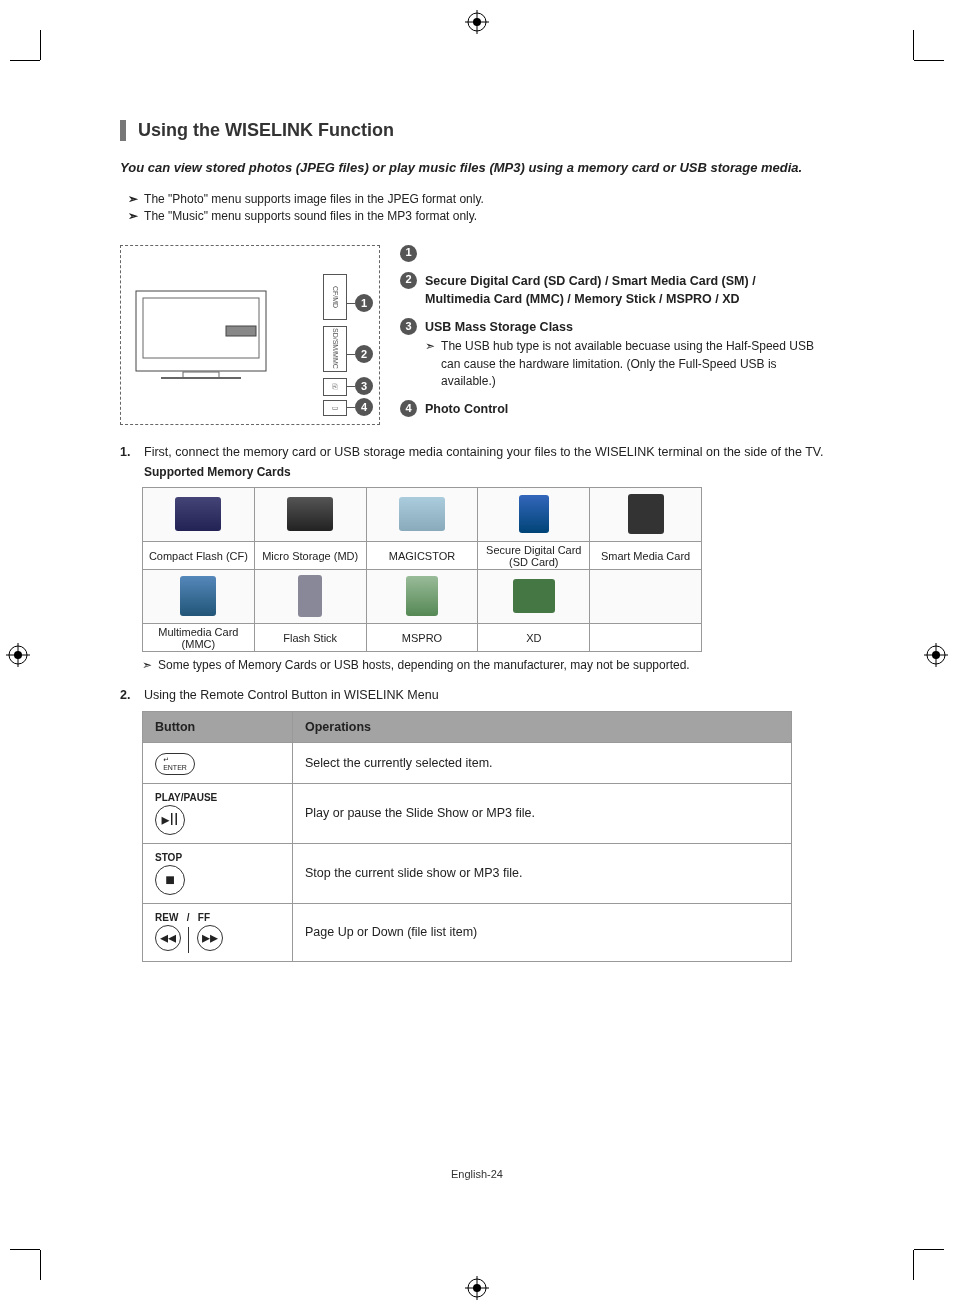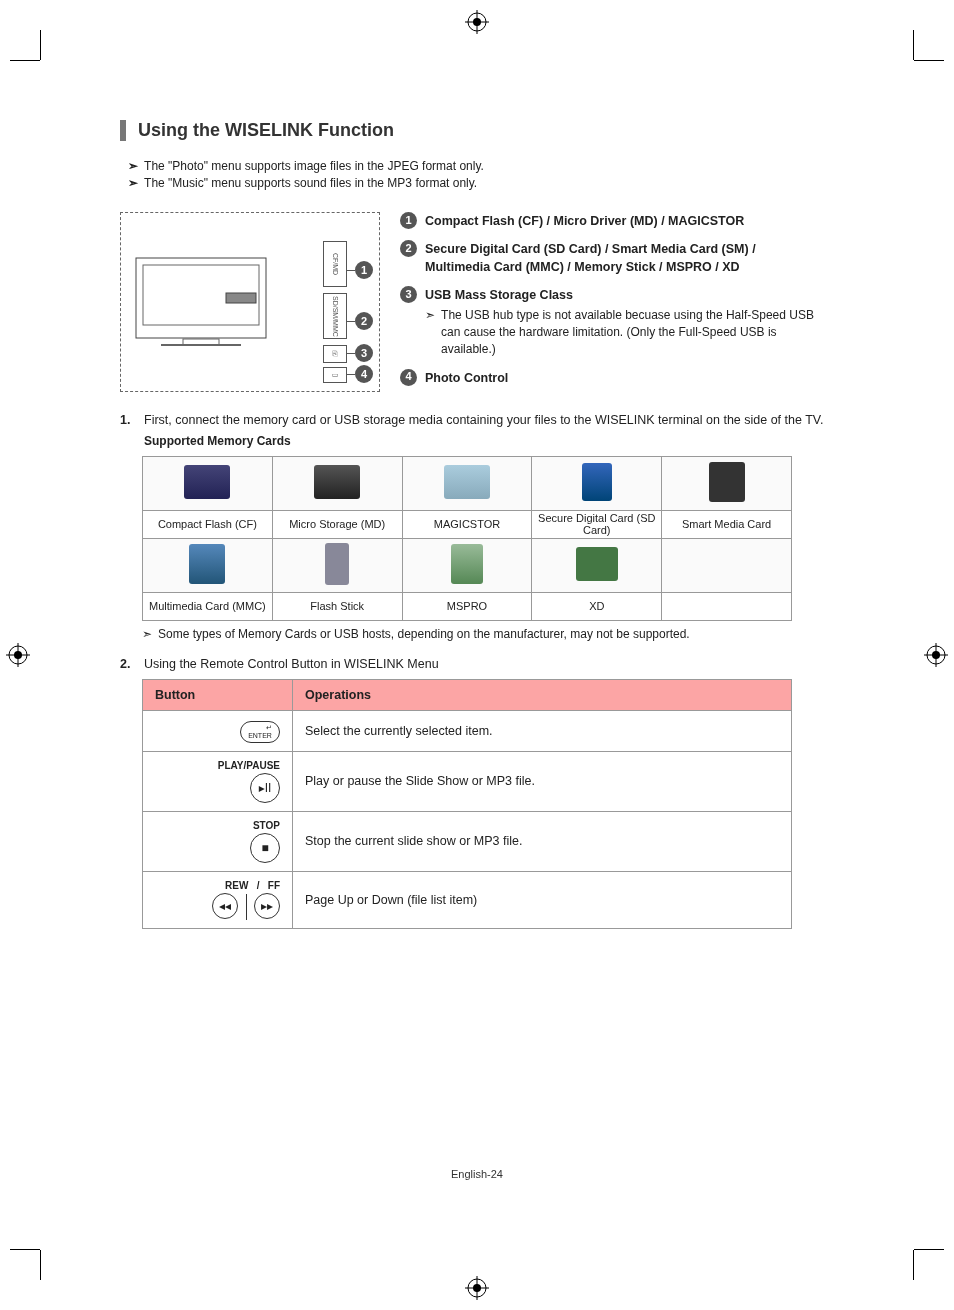--- a/index.html
+++ b/index.html
@@ -47,43 +47,43 @@
   .ports-desc .num { flex:none; width:17px; height:17px; border-radius:50%; background:#555; color:#fff; font-size:11px; font-weight:bold; display:flex; align-items:center; justify-content:center; }
   .ports-desc .label { font-weight:bold; }
   .ports-desc .sub { margin-left:25px; display:flex; gap:6px; font-weight:normal; font-size:12px; margin-top:2px; }
 
   .numlist { margin-top:14px; }
   .numlist > .li { display:flex; gap:8px; font-size:12.5px; line-height:1.5; margin-bottom:6px; }
   .numlist .n { font-weight:bold; width:16px; flex:none; }
   .numlist .body { flex:1; }
   .subhead { font-weight:bold; font-size:12px; margin-top:2px; }
 
-  .cards-table { width:650px; margin:4px 0 0 22px; border-collapse:collapse; }
+  .cards-table { width:560px; margin:4px 0 0 22px; border-collapse:collapse; }
   .cards-table td { border:1px solid #999; width:20%; text-align:center; font-size:11px; padding:0; vertical-align:middle; }
   .cards-table .imgcell { height:54px; background:#fafafa; }
   .cards-table .cap { height:28px; }
   .card-ph { display:inline-block; width:46px; height:34px; background:linear-gradient(#9ab,#678); border-radius:3px; }
   .card-ph.cf { background:linear-gradient(#447,#225); }
   .card-ph.md { background:linear-gradient(#555,#222); }
   .card-ph.mg { background:linear-gradient(#acd,#8ab); }
   .card-ph.sd { background:linear-gradient(#36b,#047); width:30px; height:38px; }
   .card-ph.sme{ background:#333; width:36px; height:40px; }
   .card-ph.mmc{ background:linear-gradient(#58b,#257); width:36px; height:40px; }
   .card-ph.ms { background:#889; width:24px; height:42px; }
   .card-ph.mp { background:linear-gradient(#9b9,#585); width:32px; height:40px; }
   .card-ph.xd { background:#474; width:42px; height:34px; }
 
   .note { font-size:12px; margin:6px 0 12px 22px; display:flex; gap:6px; }
 
   .ops-table { width:650px; margin:4px 0 0 22px; border-collapse:collapse; }
   .ops-table th, .ops-table td { border:1px solid #999; padding:8px 12px; font-size:12.5px; text-align:left; }
-  .ops-table th { background:#fca5a5; font-weight:bold; }
-  .ops-table .btncell { width:150px; text-align:right; vertical-align:middle; }
+  .ops-table th { background:#a3a3a3; font-weight:bold; }
+  .ops-table .btncell { width:150px; text-align:left; vertical-align:middle; }
   .btn-lbl { font-size:10px; font-weight:bold; display:block; margin-bottom:2px; }
-  .ring { width:30px; height:30px; border:1.5px solid #333; border-radius:50%; display:inline-flex; align-items:center; justify-content:center; font-size:12px; position:relative;}
+  .ring { width:30px; height:30px; border:1.5px solid #333; border-radius:50%; display:inline-flex; align-items:center; justify-content:center; font-size:16px; position:relative;}
   .ring.wide { width:40px; height:22px; border-radius:12px; }
   .dpad { width:36px; height:36px; display:inline-block; position:relative; }
   .dpad svg { width:36px; height:36px; }
 
   .footer { position:absolute; bottom:130px; width:100%; text-align:center; font-size:11px; color:#333; }
 </style>
 </head>
 <body>
 
 <div class="page">
@@ -115,20 +115,21 @@
       <circle cx="12" cy="12" r="9" fill="none" stroke="#000"></circle>
       <circle cx="12" cy="12" r="4" fill="#000"></circle>
       <line x1="12" y1="0" x2="12" y2="24" stroke="#000"></line>
       <line x1="0" y1="12" x2="24" y2="12" stroke="#000"></line>
     </svg>
 
   <div class="content">
 
     <div class="section-title">Using the WISELINK Function</div>
 
+    <div class="intro">You can view stored photos (JPEG files) or play music files (MP3) using a memory card or USB storage media.</div>
 
     <div class="bullet-line">
       <span class="arrow">➣</span>
       <span>The "Photo" menu supports image files in the JPEG format only.</span>
     </div>
     <div class="bullet-line">
       <span class="arrow">➣</span>
       <span>The "Music" menu supports sound files in the MP3 format only.</span>
     </div>
 
@@ -152,21 +153,20 @@
         <div class="callout-num" style="top:99px;">2</div>
         <div class="callout-line" style="top:140px; right:24px; width:8px;"></div>
         <div class="callout-num" style="top:131px;">3</div>
         <div class="callout-line" style="top:161px; right:24px; width:8px;"></div>
         <div class="callout-num" style="top:152px;">4</div>
       </div>
 
       <div class="ports-desc">
         <div class="item">
           <span class="num">1</span>
-          <span class="label">Compact Flash (CF)  / Micro Driver (MD) / MAGICSTOR</span>
         </div>
         <div class="item">
           <span class="num">2</span>
           <span class="label">Secure Digital Card (SD Card) / Smart Media Card (SM) / Multimedia Card (MMC) / Memory Stick / MSPRO / XD</span>
         </div>
         <div class="item" style="flex-direction:column; gap:0;">
           <div style="display:flex; gap:8px;">
             <span class="num">3</span>
             <span class="label">USB Mass Storage Class</span>
           </div>

